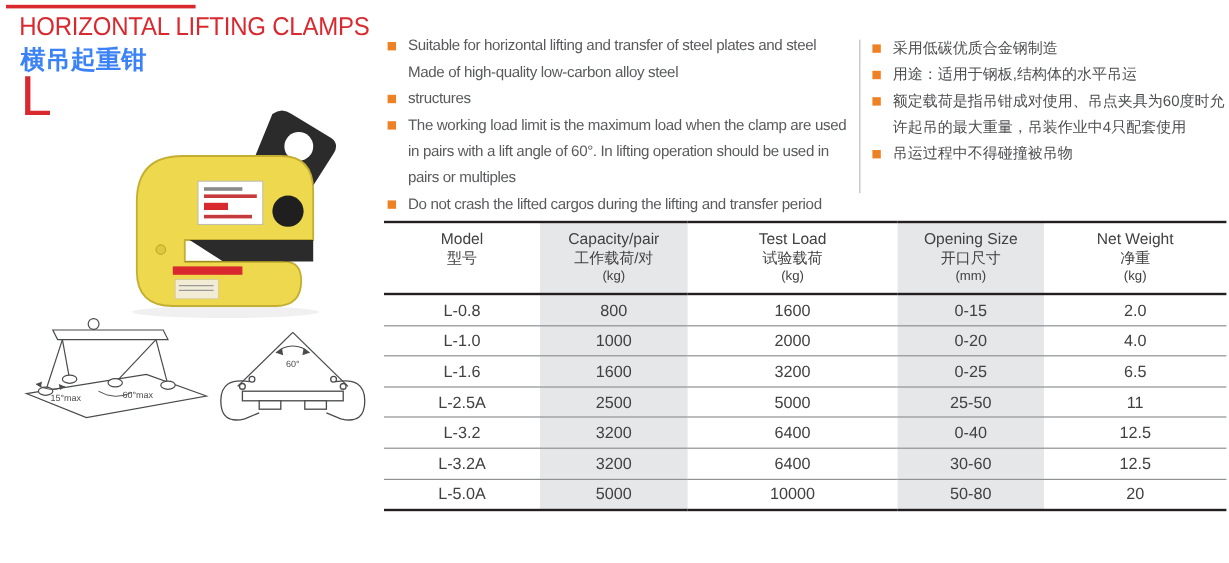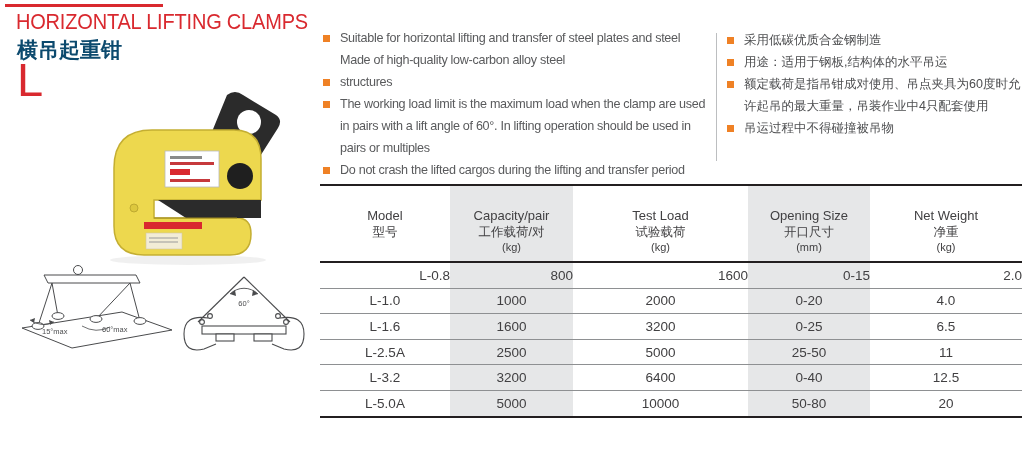--- a/index.html
+++ b/index.html
@@ -4,21 +4,21 @@
 <style>
   html,body{margin:0;padding:0;background:#fff;}
   body{width:1024px;height:469px;position:relative;overflow:hidden;
        font-family:"Liberation Sans",sans-serif;color:#4d4e50;}
   .abs{position:absolute;}
 
   
   .top-rule{left:5px;top:4px;width:158px;height:3px;background:#d9292f;}
   .title-en{left:16px;top:10px;font-size:21.5px;color:#d9292f;letter-spacing:-.2px;
             transform:scaleX(.93);transform-origin:left top;white-space:nowrap;}
-  .title-zh{left:17px;top:36px;font-size:21px;font-weight:bold;color:#0c4a6e;white-space:nowrap;}
+  .title-zh{left:17px;top:36px;font-size:21px;font-weight:bold;color:#3b82f6;white-space:nowrap;}
   .model-letter{left:17px;top:56px;font-size:47px;color:#d9292f;line-height:1;}
 
   
   .feat{font-size:12.6px;letter-spacing:-.3px;color:#595a5c;line-height:22px;white-space:nowrap;}
   .feat-en{left:323px;top:27px;width:388px;}
   .feat-zh{left:727px;top:29px;width:292px;letter-spacing:0;font-size:12.5px;color:#4d4e50;}
   .feat .line{position:relative;padding-left:17px;}
   .feat .sq{position:absolute;left:0;top:8px;width:7px;height:7px;background:#ef8125;}
   .col-divider{left:716px;top:33px;width:1px;height:128px;background:#bcbec0;}
 
@@ -29,23 +29,23 @@
   .diag1{left:16px;top:262px;}
   .diag2{left:178px;top:270px;}
   .diag text{font-family:"Liberation Sans",sans-serif;fill:#4d4e50;}
 
   
   .spec-wrap{left:320px;top:184px;width:702px;}
   table.spec{border-collapse:collapse;table-layout:fixed;width:702px;
              font-size:13.5px;color:#414042;}
   .spec th,.spec td{padding:0;text-align:center;font-weight:normal;}
   .spec thead th{border-top:2px solid #231f20;border-bottom:2px solid #231f20;
-                 padding:22px 0 7px;}
+                 padding:5px 0 7px;}
   .spec td{height:24.6px;border-top:1px solid #8e9092;}
-  .spec tbody tr:first-child td{border-top:none;text-align:right;}
+  .spec tbody tr:first-child td{border-top:none;}
   .spec tbody tr:last-child td{border-bottom:2px solid #231f20;}
   .spec th:nth-child(2),.spec td:nth-child(2),
   .spec th:nth-child(4),.spec td:nth-child(4){background:#e6e7e8;}
   .h-en{font-size:13px;line-height:16px;}
   .h-zh{font-size:12.5px;line-height:17px;}
   .h-unit{font-size:11px;line-height:13px;min-height:13px;}
 </style>
 </head>
 <body>
 
@@ -207,20 +207,27 @@
           <td>11</td>
         </tr>
       <tr>
           <td>L-3.2</td>
           <td>3200</td>
           <td>6400</td>
           <td>0-40</td>
           <td>12.5</td>
         </tr>
       <tr>
+          <td>L-3.2A</td>
+          <td>3200</td>
+          <td>6400</td>
+          <td>30-60</td>
+          <td>12.5</td>
+        </tr>
+      <tr>
           <td>L-5.0A</td>
           <td>5000</td>
           <td>10000</td>
           <td>50-80</td>
           <td>20</td>
         </tr>
     </tbody>
   </table>
 </div>
 

